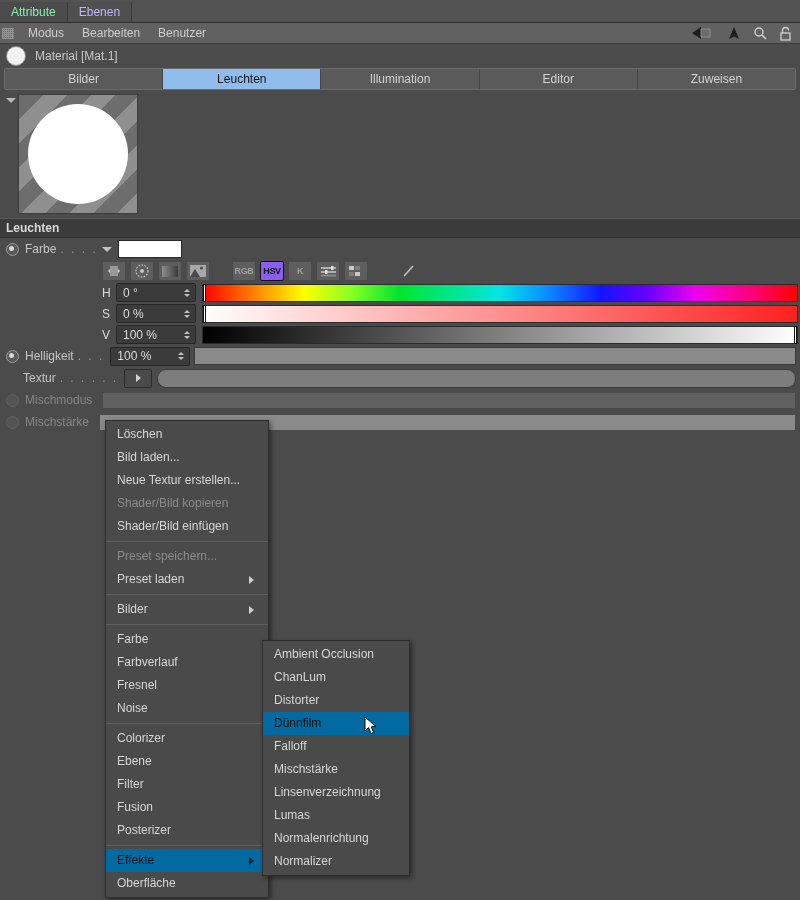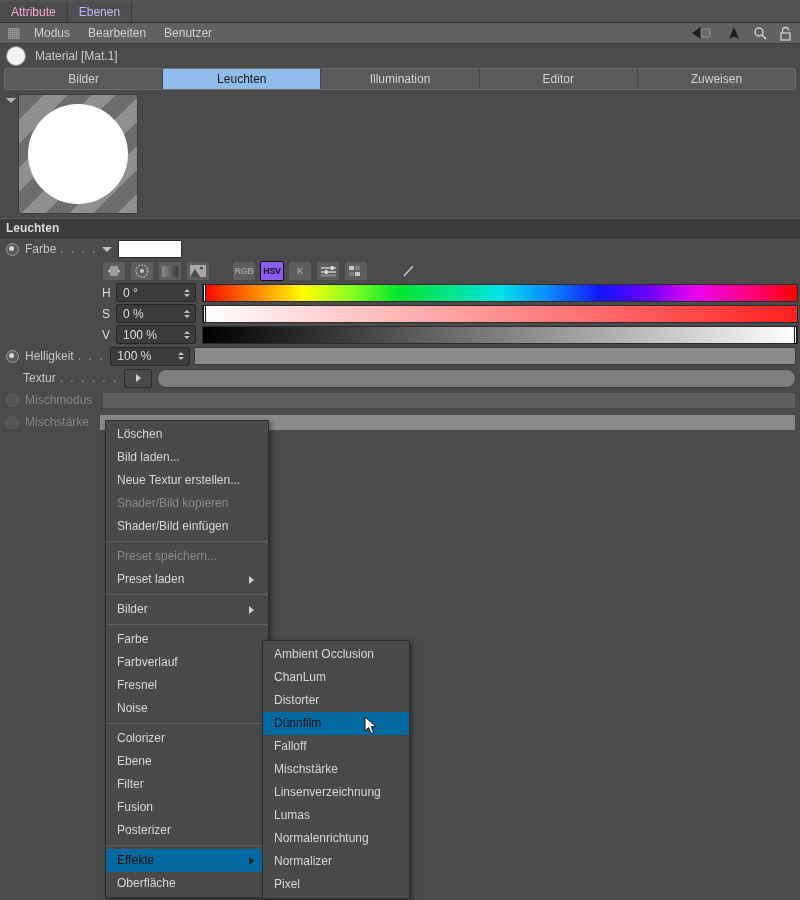--- a/index.html
+++ b/index.html
@@ -11,25 +11,25 @@
     color:#c8c8c8;
     -webkit-font-smoothing:antialiased;
   }
   .app{position:relative;width:800px;height:900px;background:#4b4b4b;}
 
   
   .tabstrip{display:flex;align-items:flex-end;height:22px;background:#535353;
             border-bottom:1px solid #2e2e2e;}
   .ptab{height:20px;line-height:20px;padding:0 11px;font-size:12px;color:#c4b5fd;
         background:#4f4f4f;border-right:1px solid #3a3a3a;}
-  .ptab.active{background:#4b4b4b;color:#f9a8d4;}
+  .ptab.active{background:#4b4b4b;color:#86efac;}
 
   
   .menubar{display:flex;align-items:center;height:20px;background:#616161;
-           border-bottom:1px solid #3d3d3d;padding-left:8px;}
+           border-bottom:1px solid #3d3d3d;padding-left:2px;}
   .gripicon{width:12px;height:11px;margin-right:5px;
             background-image:
               repeating-linear-gradient(0deg,#9a9a9a 0 1px,transparent 1px 2px),
               repeating-linear-gradient(90deg,#9a9a9a 0 1px,transparent 1px 2px);
             background-color:#6e6e6e;opacity:.85;}
   .mbitem{padding:0 9px;font-size:12px;color:#cfcfcf;line-height:20px;}
   .mbspacer{flex:1;}
   .mbicons{display:flex;align-items:center;gap:12px;padding-right:8px;}
   .mbicons svg{display:block;}
 
@@ -444,23 +444,20 @@
       </div>
       <div class="mi">
         <span>Lumas</span>
       </div>
       <div class="mi">
         <span>Normalenrichtung</span>
       </div>
       <div class="mi">
         <span>Normalizer</span>
       </div>
-      <div class="mi">
-        <span>Pixel</span>
-      </div>
     </div>
 
   <div class="cursor" id="cursor" style="left: 364px; top: 716px;">
     <svg width="14" height="20" viewBox="0 0 14 20">
       <path d="M1,1 L1,15 L4.6,11.6 L7,17.6 L9.6,16.4 L7.2,10.8 L12,10.6 Z" fill="#ffffff" stroke="#111" stroke-width="1"></path>
     </svg>
   </div>
 
 </div>
 

